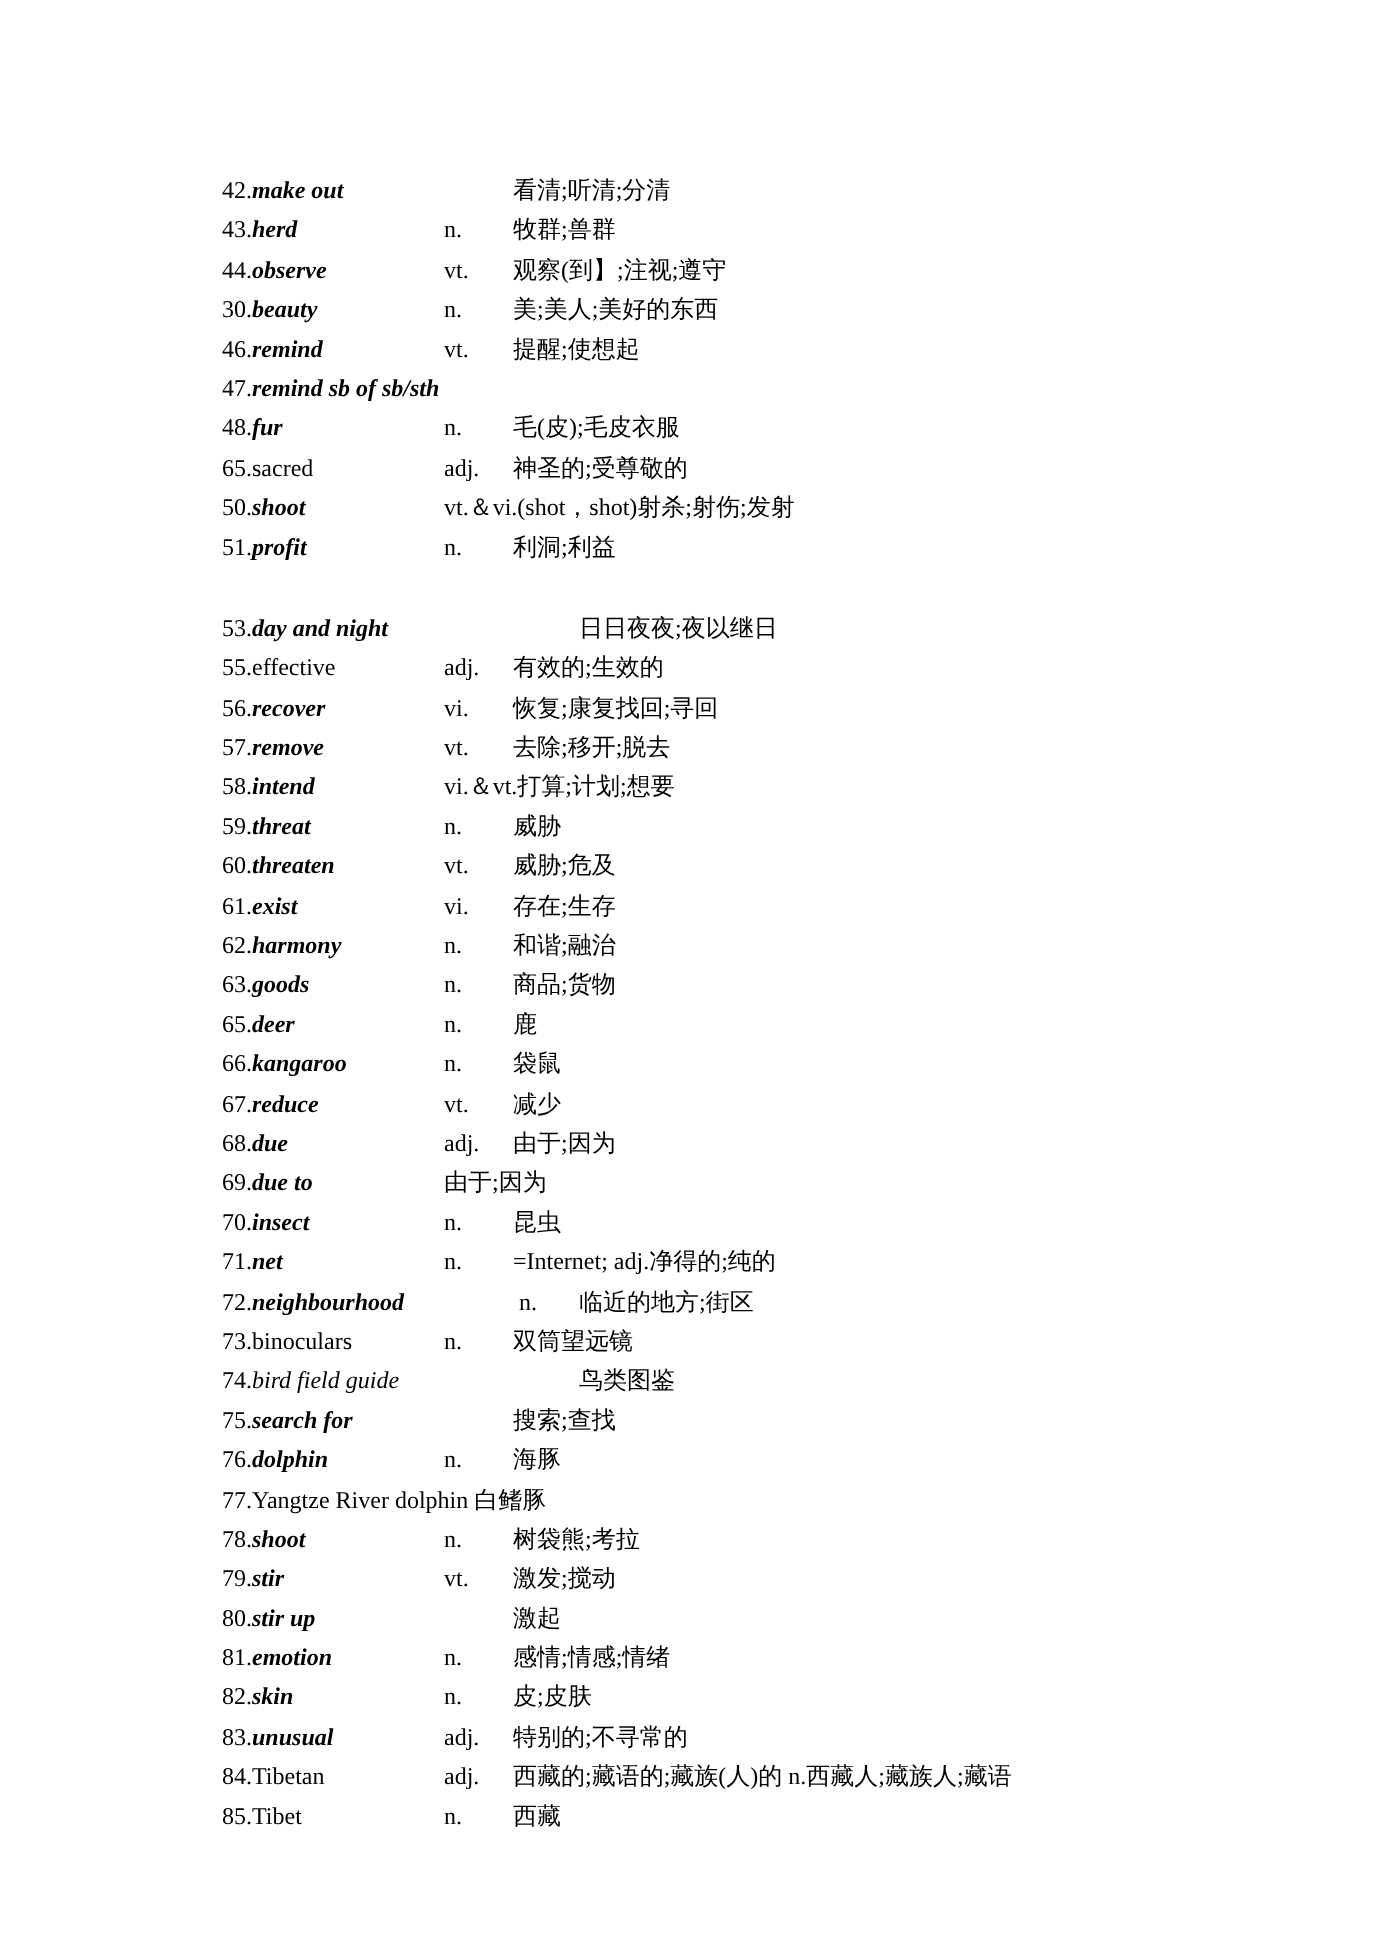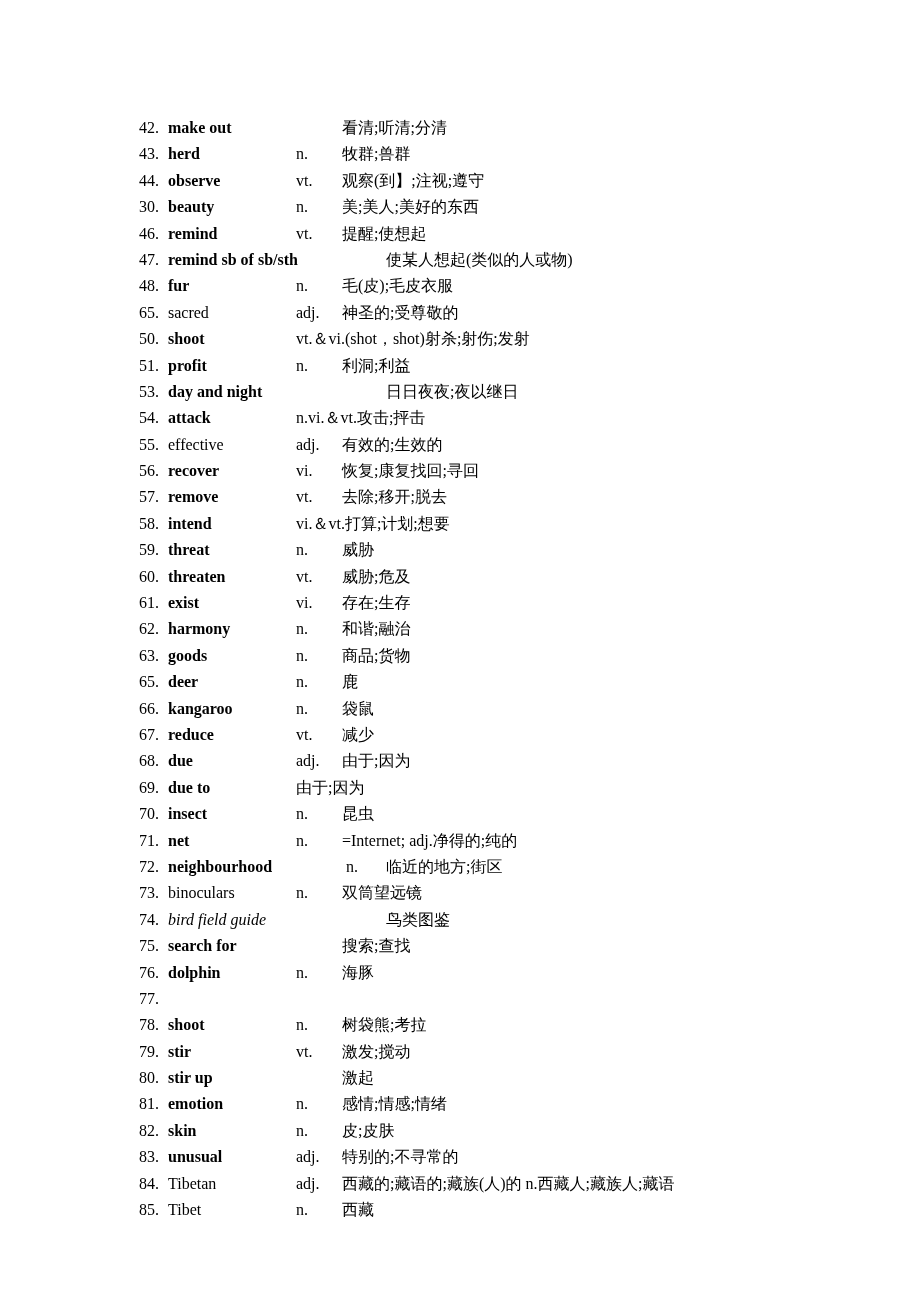--- a/index.html
+++ b/index.html
@@ -16,28 +16,29 @@
   }
   .entry {
     display: flex;
     align-items: baseline;
     line-height: 1.65;
     white-space: nowrap;
   }
   .num {
     width: 38px;
     flex: 0 0 38px;
-    text-align: center;
+    text-align: right;
   }
   .word {
     display: inline-block;
     min-width: 128px;
   }
   .word.bold {
     font-weight: bold;
+    font-style: italic;
   }
   .pos {
     display: inline-block;
     min-width: 46px;
   }
   .def {
     display: inline-block;
   }
   .cjk {
     font-family: Liberation Serif, serif;
@@ -75,21 +76,20 @@
       <div class="entry">
         <span class="num">46.</span>
         <span class="word bold">remind</span>
         <span class="pos">vt.</span>
         <span class="def cjk">提醒;使想起</span>
       </div>
       <div class="entry">
         <span class="num">47.</span>
         <span class="word bold" style="min-width: 178px;">remind sb of sb/sth</span>
         <span class="pos" style="min-width: 40px;"></span>
-        <span class="def cjk">使某人想起(类似的人或物)</span>
       </div>
       <div class="entry">
         <span class="num">48.</span>
         <span class="word bold">fur</span>
         <span class="pos">n.</span>
         <span class="def cjk">毛(皮);毛皮衣服</span>
       </div>
       <div class="entry">
         <span class="num">65.</span>
         <span class="word">sacred</span>
@@ -102,28 +102,23 @@
         <span class="def cjk">vt.＆vi.(shot，shot)射杀;射伤;发射</span>
       </div>
       <div class="entry">
         <span class="num">51.</span>
         <span class="word bold">profit</span>
         <span class="pos">n.</span>
         <span class="def cjk">利洞;利益</span>
       </div>
       <div class="entry">
         <span class="num">53.</span>
-        <span class="word bold" style="min-width: 178px;">day and night</span>
+        <span class="word bold" style="min-width: 178px; margin-top: 28px;">day and night</span>
         <span class="pos" style="min-width: 40px;"></span>
         <span class="def cjk">日日夜夜;夜以继日</span>
-      </div>
-      <div class="entry">
-        <span class="num">54.</span>
-        <span class="word bold">attack</span>
-        <span class="def cjk">n.vi.＆vt.攻击;抨击</span>
       </div>
       <div class="entry">
         <span class="num">55.</span>
         <span class="word">effective</span>
         <span class="pos">adj.</span>
         <span class="def cjk">有效的;生效的</span>
       </div>
       <div class="entry">
         <span class="num">56.</span>
         <span class="word bold">recover</span>
@@ -237,20 +232,21 @@
         <span class="def cjk">搜索;查找</span>
       </div>
       <div class="entry">
         <span class="num">76.</span>
         <span class="word bold">dolphin</span>
         <span class="pos">n.</span>
         <span class="def cjk">海豚</span>
       </div>
       <div class="entry">
         <span class="num">77.</span>
+        <span><span>Yangtze River dolphin</span> <span class="cjk">白鳍豚</span></span>
       </div>
       <div class="entry">
         <span class="num">78.</span>
         <span class="word bold">shoot</span>
         <span class="pos">n.</span>
         <span class="def cjk">树袋熊;考拉</span>
       </div>
       <div class="entry">
         <span class="num">79.</span>
         <span class="word bold">stir</span>

